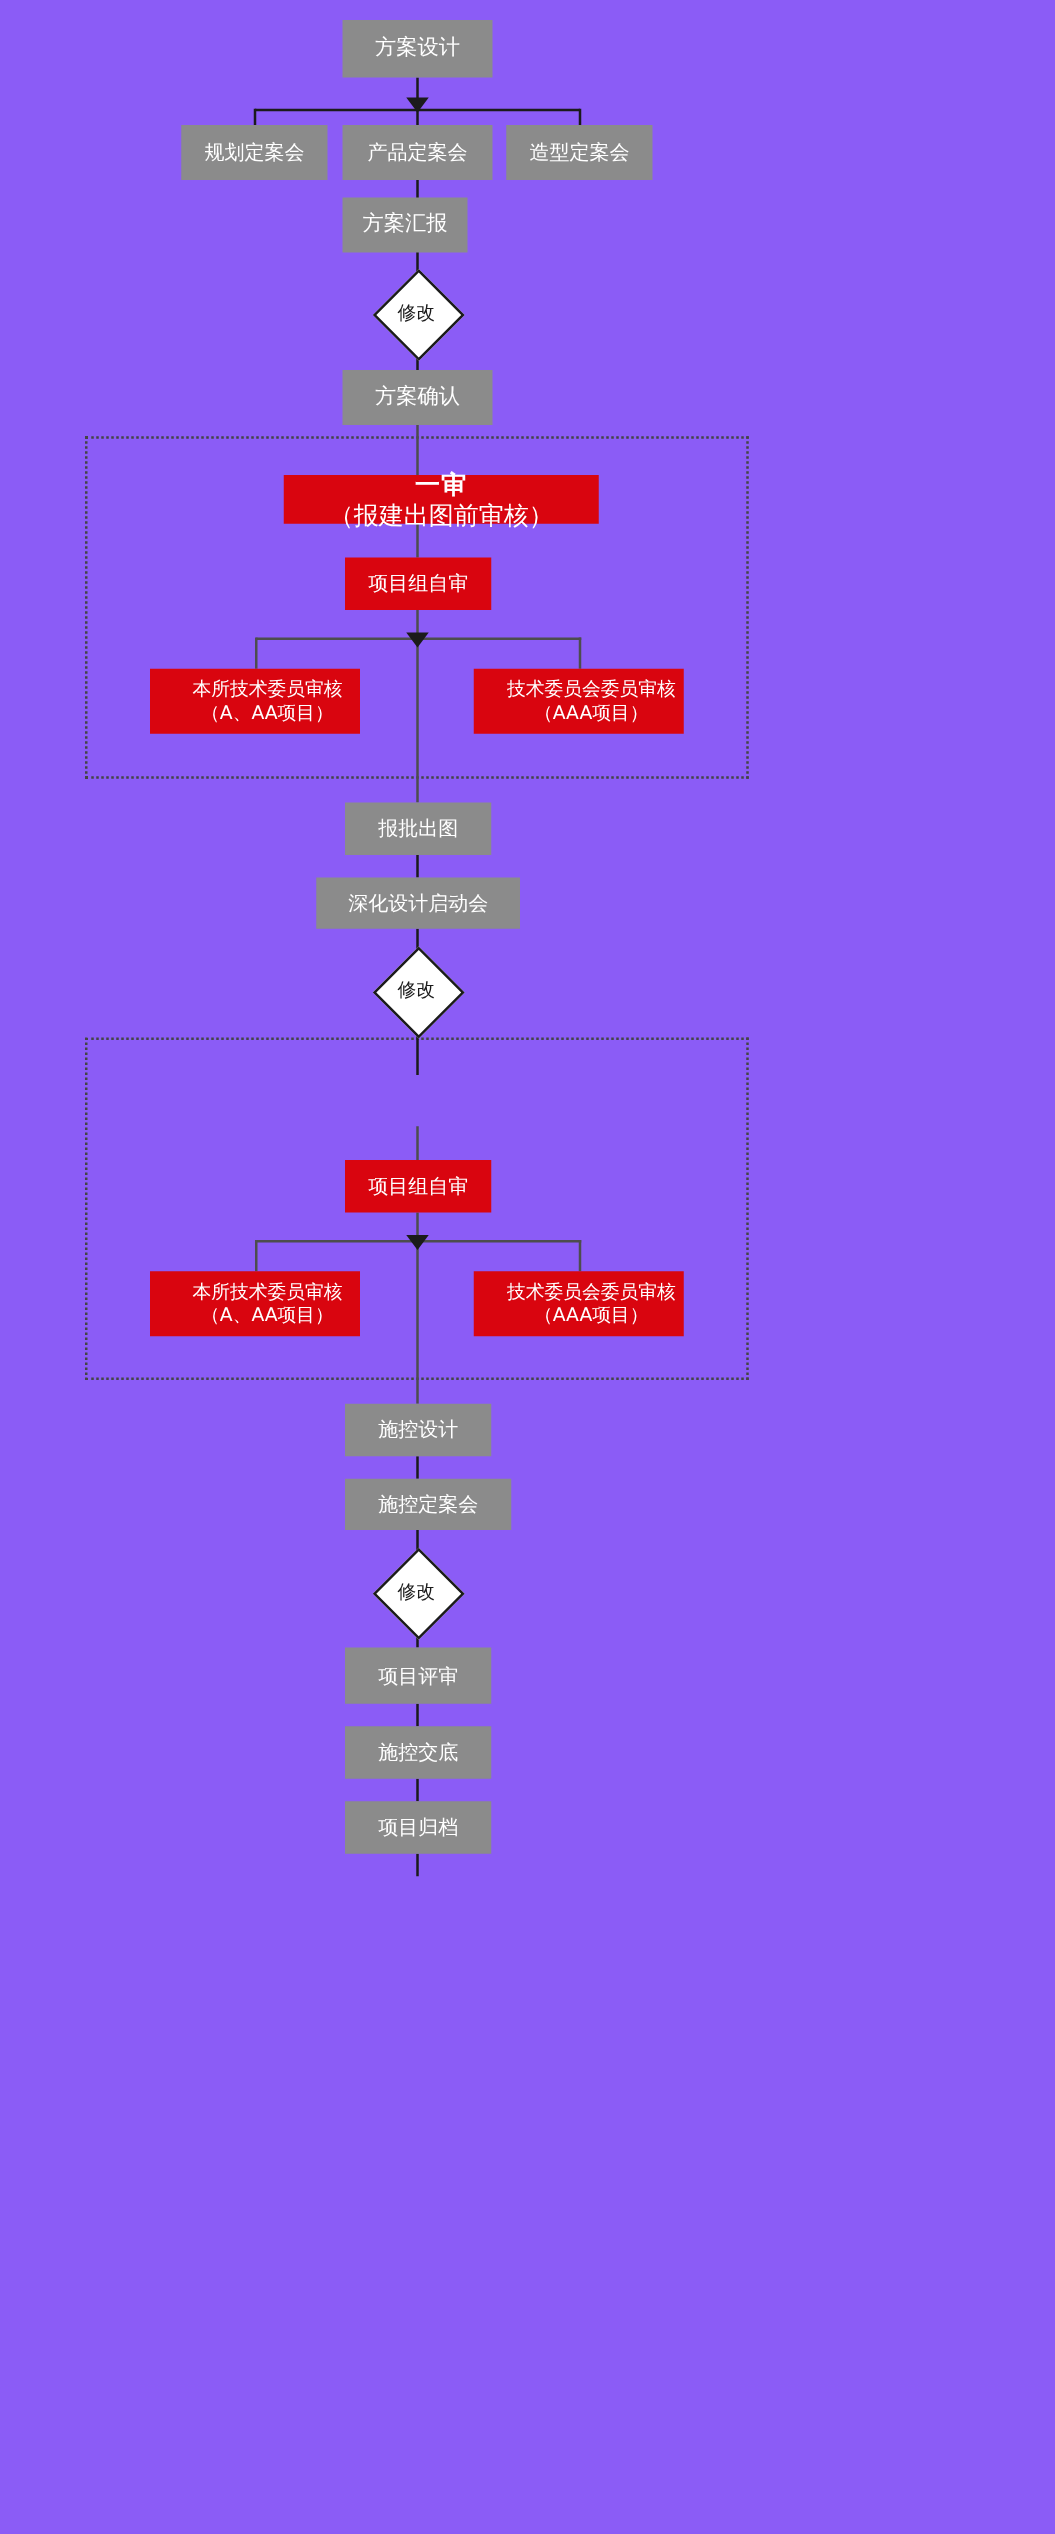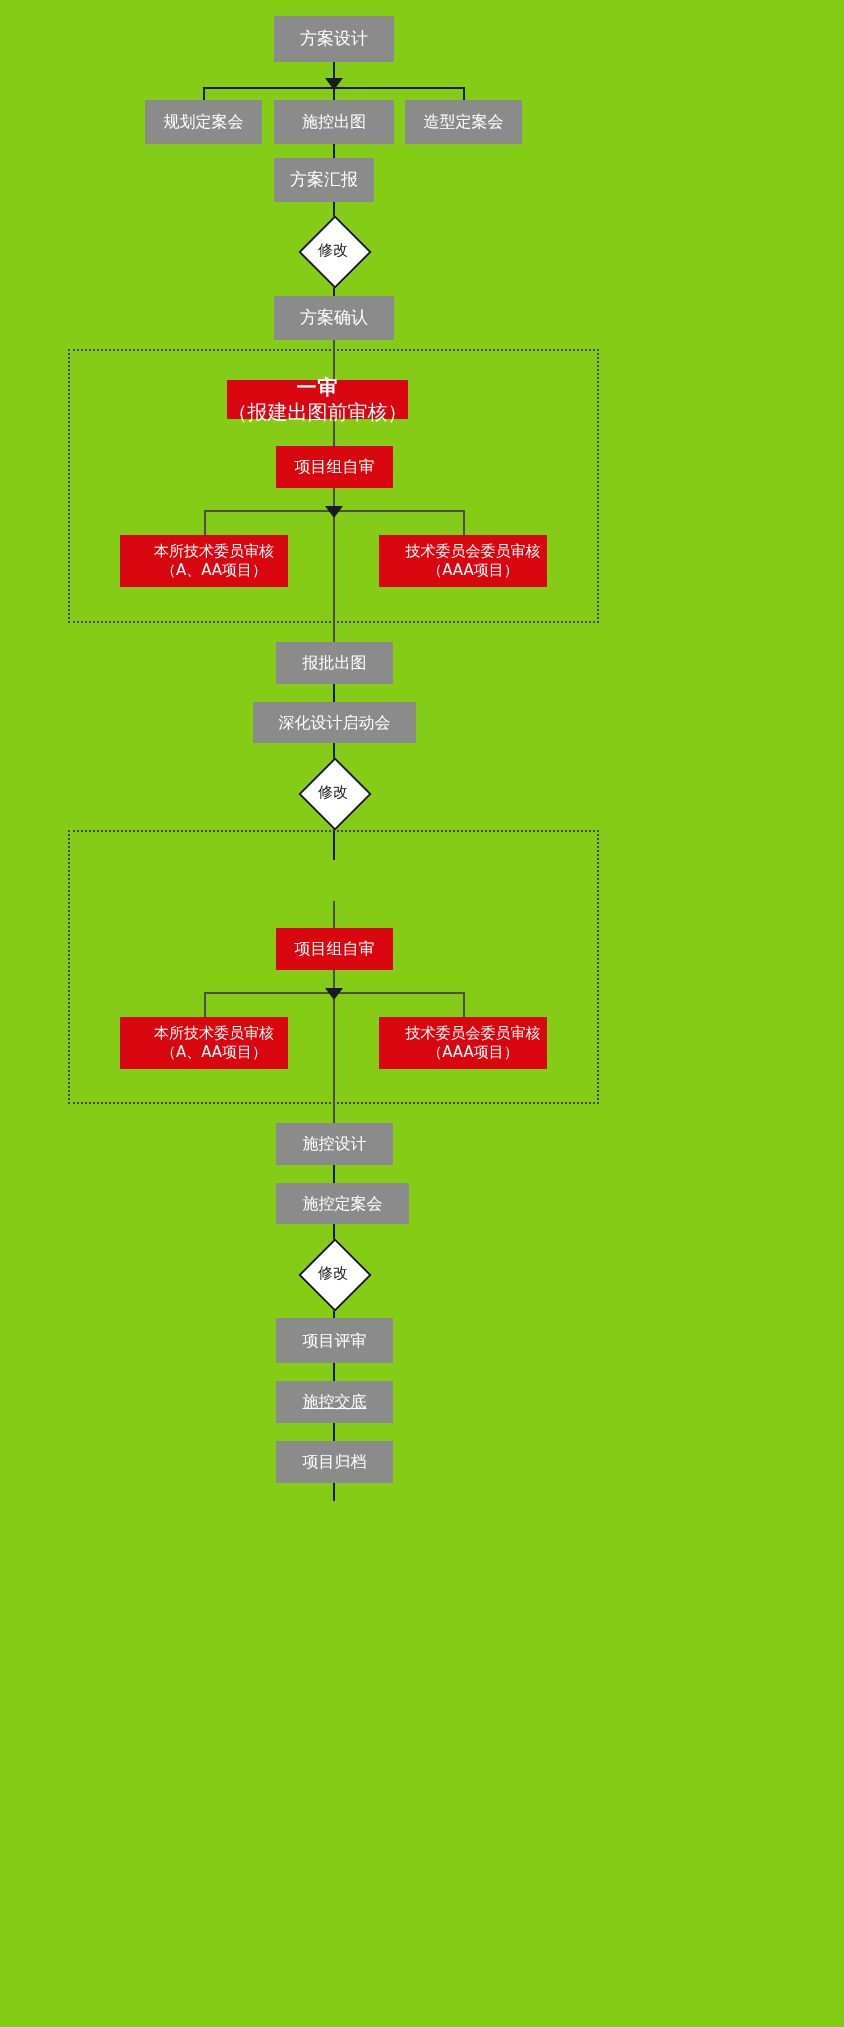--- a/index.html
+++ b/index.html
@@ -7,21 +7,21 @@
     padding: 0;
     background: #ffffff;
   }
   body {
     font-family: "DejaVu Sans", "Liberation Sans", sans-serif;
   }
   #canvas {
     position: relative;
     width: 844px;
     height: 2027px;
-    background: #84cc16;
+    background: #8b5cf6;
     overflow: hidden;
   }
   
   .node {
     position: absolute;
     box-sizing: border-box;
     display: flex;
     align-items: center;
     justify-content: center;
     text-align: center;
@@ -175,41 +175,41 @@
 
   <div class="node gray f17" style="left:274px; top:16px; width:120px; height:46px;">
     <span>方案设计</span>
   </div>
 
   <div class="node gray f16" style="left:145px; top:100px; width:117px; height:44px;">
     <span>规划定案会</span>
   </div>
 
   <div class="node gray f16" style="left:274px; top:100px; width:120px; height:44px;">
-    <span>施控出图</span>
+    <span>产品定案会</span>
   </div>
 
   <div class="node gray f16" style="left:405px; top:100px; width:117px; height:44px;">
     <span>造型定案会</span>
   </div>
 
   <div class="node gray f17" style="left:274px; top:158px; width:100px; height:44px;">
     <span>方案汇报</span>
   </div>
 
   <div class="diamond" style="left:299px; top:216px; width:68px; height:68px;">
     <div class="dshape"></div>
     <div class="dlabel">修改</div>
   </div>
 
   <div class="node gray f17" style="left:274px; top:296px; width:120px; height:44px;">
     <span>方案确认</span>
   </div>
 
-  <div class="node red" style="left:227px; top:380px; width:181px; height:39px;">
+  <div class="node red" style="left:227px; top:380px; width:252px; height:39px;">
     <span>
       <span class="hdr-lead">一审</span>
         <span class="hdr-rest">（报建出图前审核）</span>
     </span>
   </div>
 
   <div class="node red f16" style="left:276px; top:446px; width:117px; height:42px;">
     <span>项目组自审</span>
   </div>
 
@@ -269,21 +269,21 @@
 
   <div class="diamond" style="left:299px; top:1239px; width:68px; height:68px;">
     <div class="dshape"></div>
     <div class="dlabel">修改</div>
   </div>
 
   <div class="node gray f16" style="left:276px; top:1318px; width:117px; height:45px;">
     <span>项目评审</span>
   </div>
 
-  <div class="node gray f16" style="left:276px; top:1381px; width:117px; height:42px;text-decoration:underline;">
+  <div class="node gray f16" style="left:276px; top:1381px; width:117px; height:42px;">
     <span>施控交底</span>
   </div>
 
   <div class="node gray f16" style="left:276px; top:1441px; width:117px; height:42px;">
     <span>项目归档</span>
   </div>
 
 
 </div>
 

